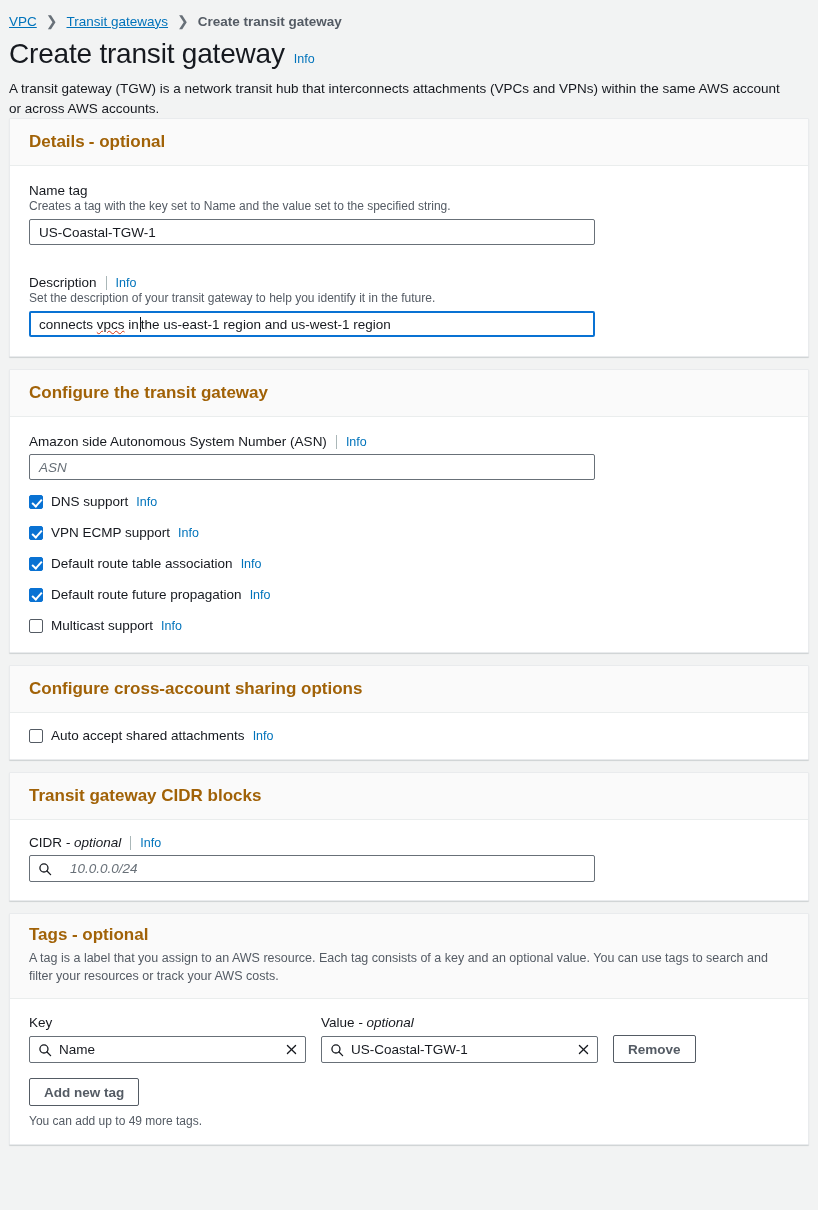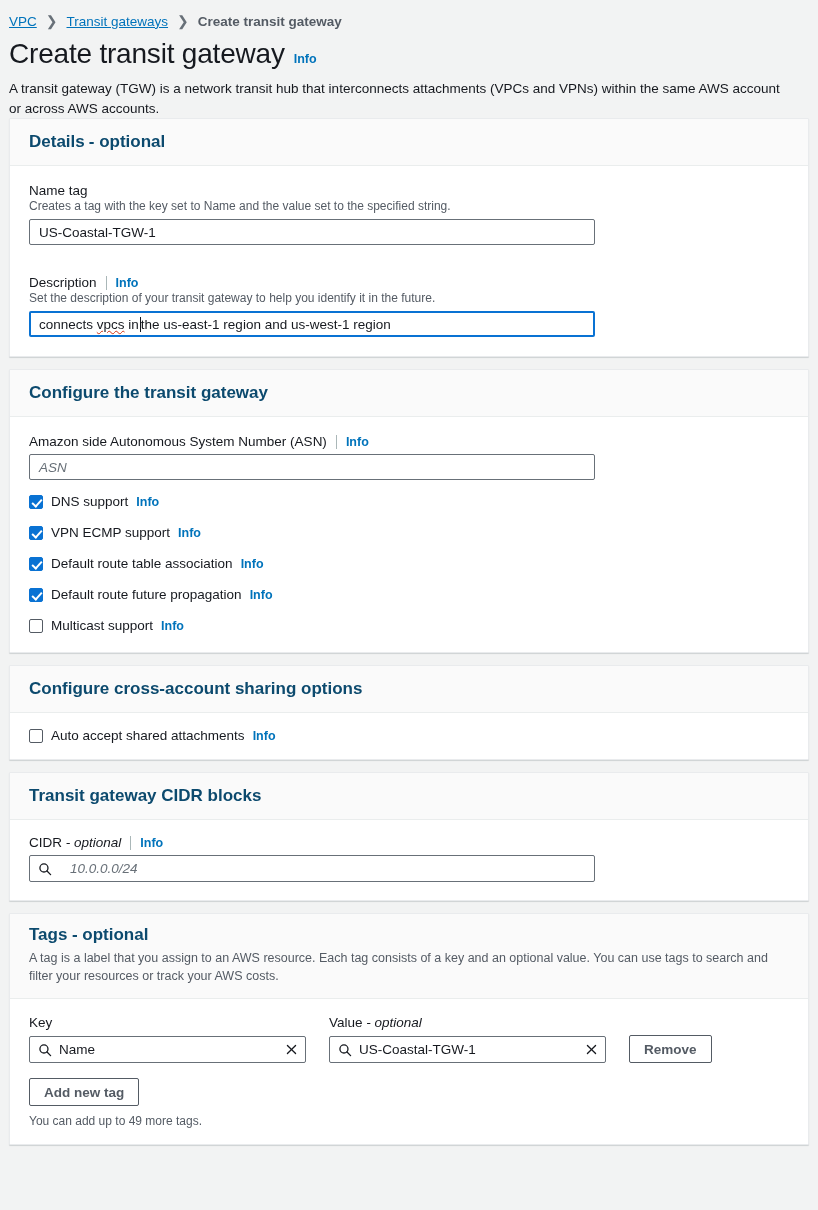--- a/index.html
+++ b/index.html
@@ -40,21 +40,21 @@
   h1.page-title {
     margin: 0;
     font-size: 28px;
     font-weight: normal;
     letter-spacing: -0.2px;
     color: #16191f;
   }
   .info-link {
     color: #0073bb;
     font-size: 12.5px;
-    font-weight: bold;
+    font-weight: normal;
     cursor: pointer;
     white-space: nowrap;
   }
   .page-desc {
     margin: 9px 0 0 0;
     font-size: 13.5px;
     line-height: 1.45;
     color: #16191f;
     max-width: 775px;
   }
@@ -69,21 +69,21 @@
   }
   .panel-header {
     background: #fafafa;
     border-bottom: 1px solid #eaeded;
     padding: 13px 19px 13px 19px;
     display: flex; align-items: baseline; gap: 4px;
   }
   .panel-title {
     font-size: 17px;
     font-weight: bold;
-    color: #0c4a6e;
+    color: #a16207;
   }
   .panel-body { padding: 17px 19px 19px 19px; }
   .panel-desc {
     font-size: 12.5px;
     line-height: 1.45;
     color: #545b64;
     margin: 4px 0 0 0;
     max-width: 760px;
   }
   .panel-header-col { display: block; padding: 11px 19px 13px 19px; }
@@ -178,21 +178,21 @@
     padding: 0 8px;
     font-size: 13.5px;
   }
   .search-input .ph { color: #687078; font-style: italic; }
   svg.ic { display: block; }
 
   
   .tag-grid {
     display: flex;
     align-items: flex-end;
-    gap: 23px;
+    gap: 15px;
   }
   .tag-col-key   { width: 277px; }
   .tag-col-value { width: 277px; }
   .tag-input {
     width: 100%; height: 27px;
     border: 1px solid #687078;
     border-radius: 2px;
     background: #fff;
     display: flex; align-items: center;
     gap: 7px;

